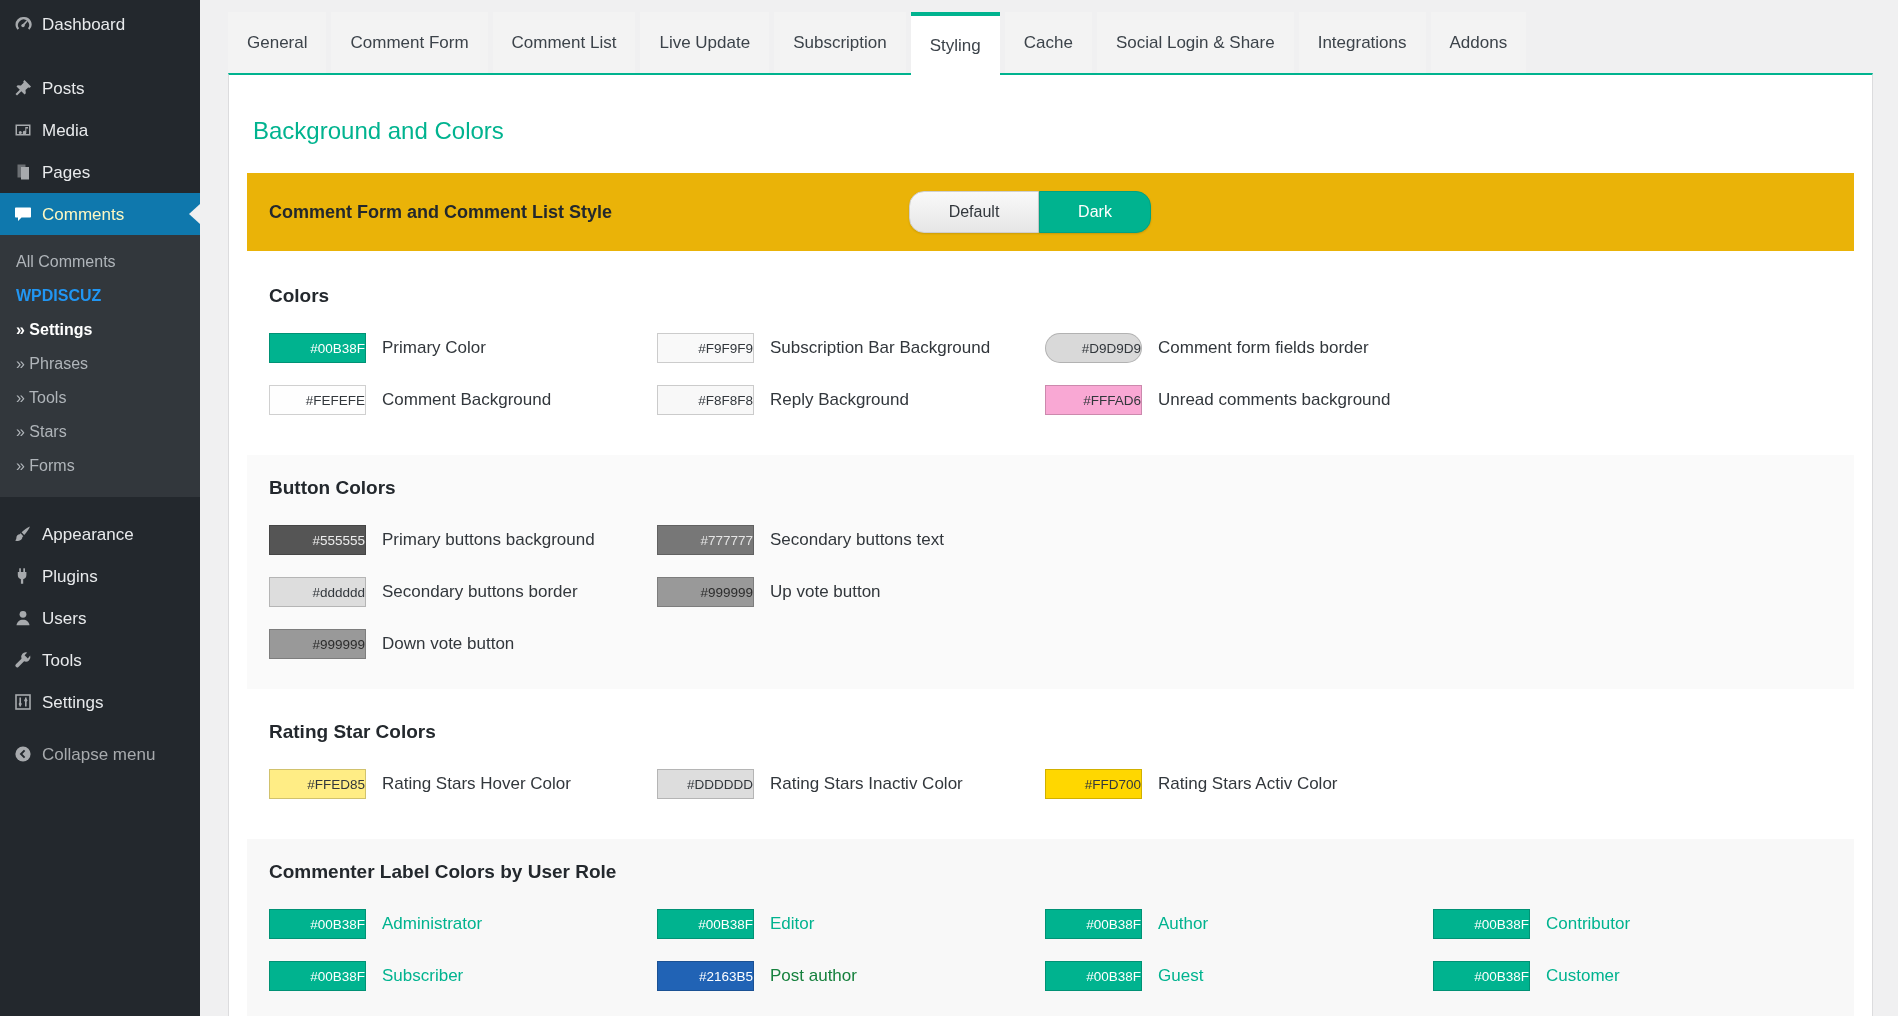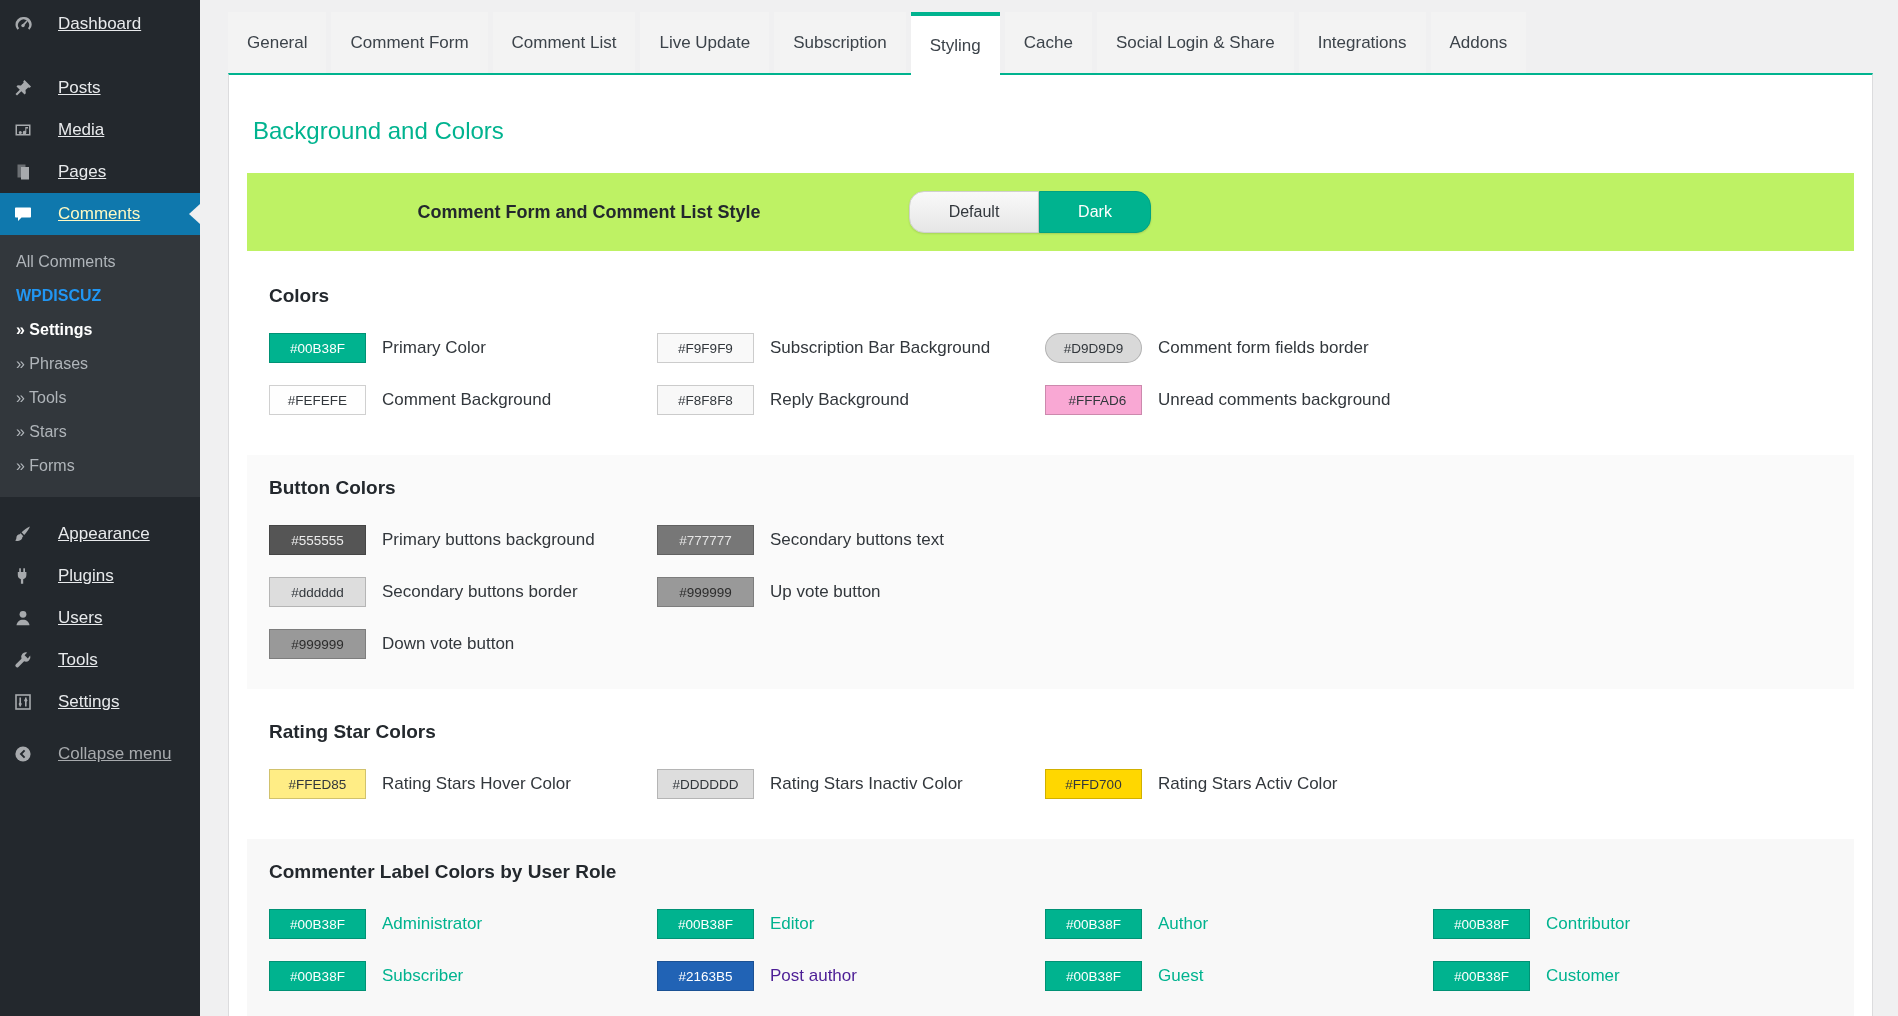--- a/index.html
+++ b/index.html
@@ -2,22 +2,22 @@
 <html><head>
 <meta charset="utf-8">
 <style>
   * { margin:0; padding:0; box-sizing:border-box; }
   html,body { width:1898px; height:1016px; overflow:hidden;
     font-family:"Liberation Sans", sans-serif; background:#f0f0f1; color:#32373c; }
 
   
   .sidebar { position:fixed; left:0; top:0; width:200px; height:100%;
     background:#23282d; padding-top:3px; z-index:5; }
-  .mi { display:flex; align-items:center; gap:24px; padding:10px 12px;
-    font-size:17px; color:#e8eaec; cursor:pointer; position:relative;text-decoration:underline; }
+  .mi { display:flex; align-items:flex-end; gap:8px; padding:10px 12px;
+    font-size:17px; color:#e8eaec; cursor:pointer; position:relative; }
   .mi .ico { width:22px; height:22px; color:#a7aaad; display:flex; align-items:center; justify-content:center; flex:0 0 22px; }
   .mi--active { background:#0f78ad; color:#fef9c3; }
   .mi--active .ico { color:#fff; }
   .mi--active::after { content:""; position:absolute; right:0; top:50%;
     transform:translateY(-50%); width:0; height:0;
     border-top:10px solid transparent; border-bottom:10px solid transparent;
     border-right:11px solid #f0f0f1; }
   .menu-gap { height:22px; }
   .submenu { background:#32373c; padding:10px 0 14px; }
   .sub { padding:8px 16px; font-size:16px; color:#b0b5ba; cursor:pointer; }
@@ -35,43 +35,43 @@
   .tab--active { background:#fff; border-top:4px solid #00b38f; height:63px;
     margin-bottom:-2px; }
 
   
   .panel { margin:0 25px 0 28px; background:#fff; border:1px solid #dcdcde;
     border-top:2px solid #00b38f; min-height:941px; position:relative; z-index:1;
     padding-bottom:10px; }
   .page-title { font-size:24px; font-weight:400; color:#00b38f;
     padding:42px 0 28px 24px; }
 
-  .style-row { margin:0 18px 12px; background:#bef264; padding:18px 22px;
-    display:flex; align-items:center;text-align:center; }
+  .style-row { margin:0 18px 12px; background:#eab308; padding:18px 22px;
+    display:flex; align-items:center; }
   .style-row-label { font-size:18px; font-weight:700; color:#23282d; flex:0 0 640px; }
   .tgl { display:flex; }
   .tgl-btn { height:42px; display:flex; align-items:center; justify-content:center;
     font-size:16px; cursor:pointer; }
   .tgl-btn--default { width:130px; background:linear-gradient(#f9f9f9,#e6e6e6);
     border:1px solid #cfcfcf; color:#32373c; border-radius:15px 0 0 15px;
     box-shadow:0 1px 2px rgba(0,0,0,.12); }
   .tgl-btn--dark { width:112px; background:#00b38f; border:1px solid #00a383;
     color:#fff; border-radius:0 15px 15px 0; box-shadow:0 1px 2px rgba(0,0,0,.15); }
 
   .block { margin:0 18px 10px; padding:22px 22px 30px; }
   .block--tint { background:#fafafa; }
   .block--gray { background:#f8f8f8; }
   .block-title { font-size:19px; font-weight:700; color:#23282d; margin-bottom:26px; }
   .grid { display:grid; row-gap:22px; }
   .grid--c3 { grid-template-columns:repeat(3,388px); }
   .grid--c2 { grid-template-columns:repeat(2,388px); }
   .grid--c4 { grid-template-columns:repeat(4,388px); }
   .cell { display:flex; align-items:center; gap:16px; }
   .swatch { width:97px; height:30px; border:1px solid rgba(0,0,0,.18);
-    display:flex; align-items:center; justify-content:center; cursor:pointer;
+    display:flex; align-items:center; justify-content:flex-end; cursor:pointer;
     font-size:13.5px; flex:0 0 97px; }
   .cell-label { font-size:17px; color:#32373c; }
 </style>
 </head>
 <body>
 
 <aside class="sidebar">
   <div class="mi">
     <span class="ico">
       <svg width="20" height="20" viewBox="0 0 20 20" fill="currentColor">
@@ -343,21 +343,21 @@
         <div class="cell">
           <span class="swatch" style="background: rgb(0, 179, 143); color: rgb(255, 255, 255);">
               <span>#00B38F</span>
             </span>
           <span class="cell-label" style="color: rgb(0, 179, 143);">Subscriber</span>
         </div>
         <div class="cell">
           <span class="swatch" style="background: rgb(33, 99, 181); color: rgb(255, 255, 255);">
               <span>#2163B5</span>
             </span>
-          <span class="cell-label" style="color: #4c1d95;">Post author</span>
+          <span class="cell-label" style="color: #15803d;">Post author</span>
         </div>
         <div class="cell">
           <span class="swatch" style="background: rgb(0, 179, 143); color: rgb(255, 255, 255);">
               <span>#00B38F</span>
             </span>
           <span class="cell-label" style="color: rgb(0, 179, 143);">Guest</span>
         </div>
         <div class="cell">
           <span class="swatch" style="background: rgb(0, 179, 143); color: rgb(255, 255, 255);">
               <span>#00B38F</span>

